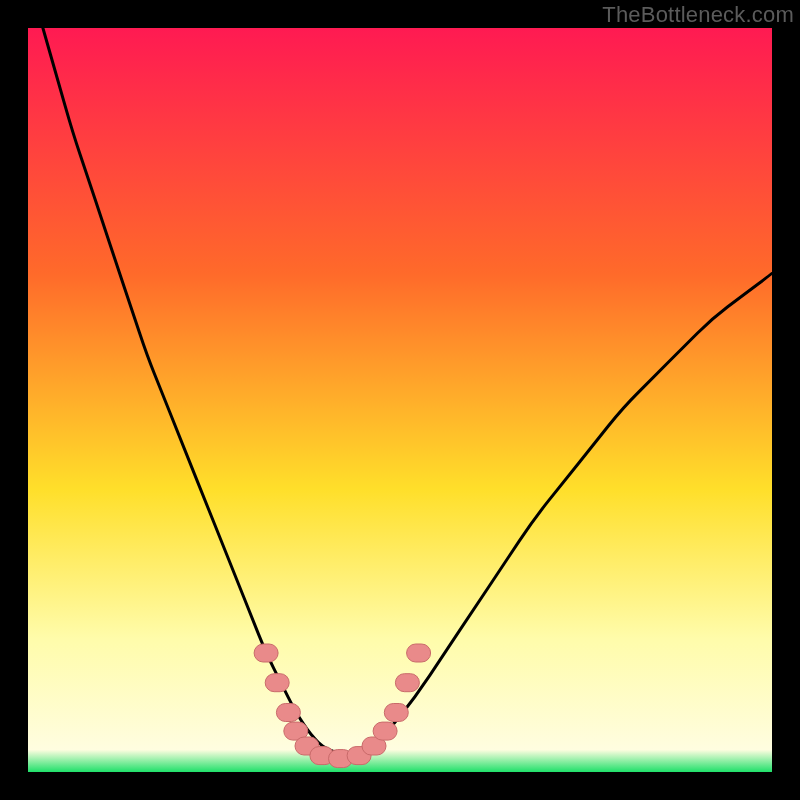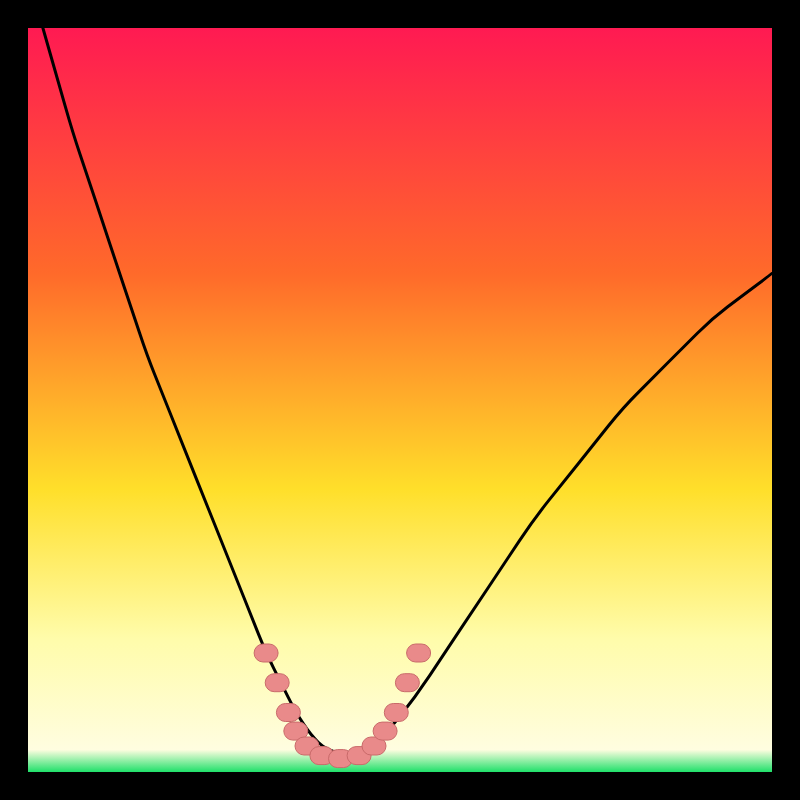--- a/index.html
+++ b/index.html
@@ -73,13 +73,14 @@
           <rect x="319.1" y="718.6" width="24" height="18" rx="9" ry="9" fill="#e98a8a" stroke="#c96a6a" stroke-width="1"></rect>
           <rect x="334.0" y="709.0" width="24" height="18" rx="9" ry="9" fill="#e98a8a" stroke="#c96a6a" stroke-width="1"></rect>
           <rect x="345.1" y="694.1" width="24" height="18" rx="9" ry="9" fill="#e98a8a" stroke="#c96a6a" stroke-width="1"></rect>
           <rect x="356.3" y="675.5" width="24" height="18" rx="9" ry="9" fill="#e98a8a" stroke="#c96a6a" stroke-width="1"></rect>
           <rect x="367.4" y="645.7" width="24" height="18" rx="9" ry="9" fill="#e98a8a" stroke="#c96a6a" stroke-width="1"></rect>
           <rect x="378.6" y="616.0" width="24" height="18" rx="9" ry="9" fill="#e98a8a" stroke="#c96a6a" stroke-width="1"></rect>
         </g>
     </svg>
   </div>
 
+  <div class="watermark">TheBottleneck.com</div>
 </div>
 
 </body></html>

